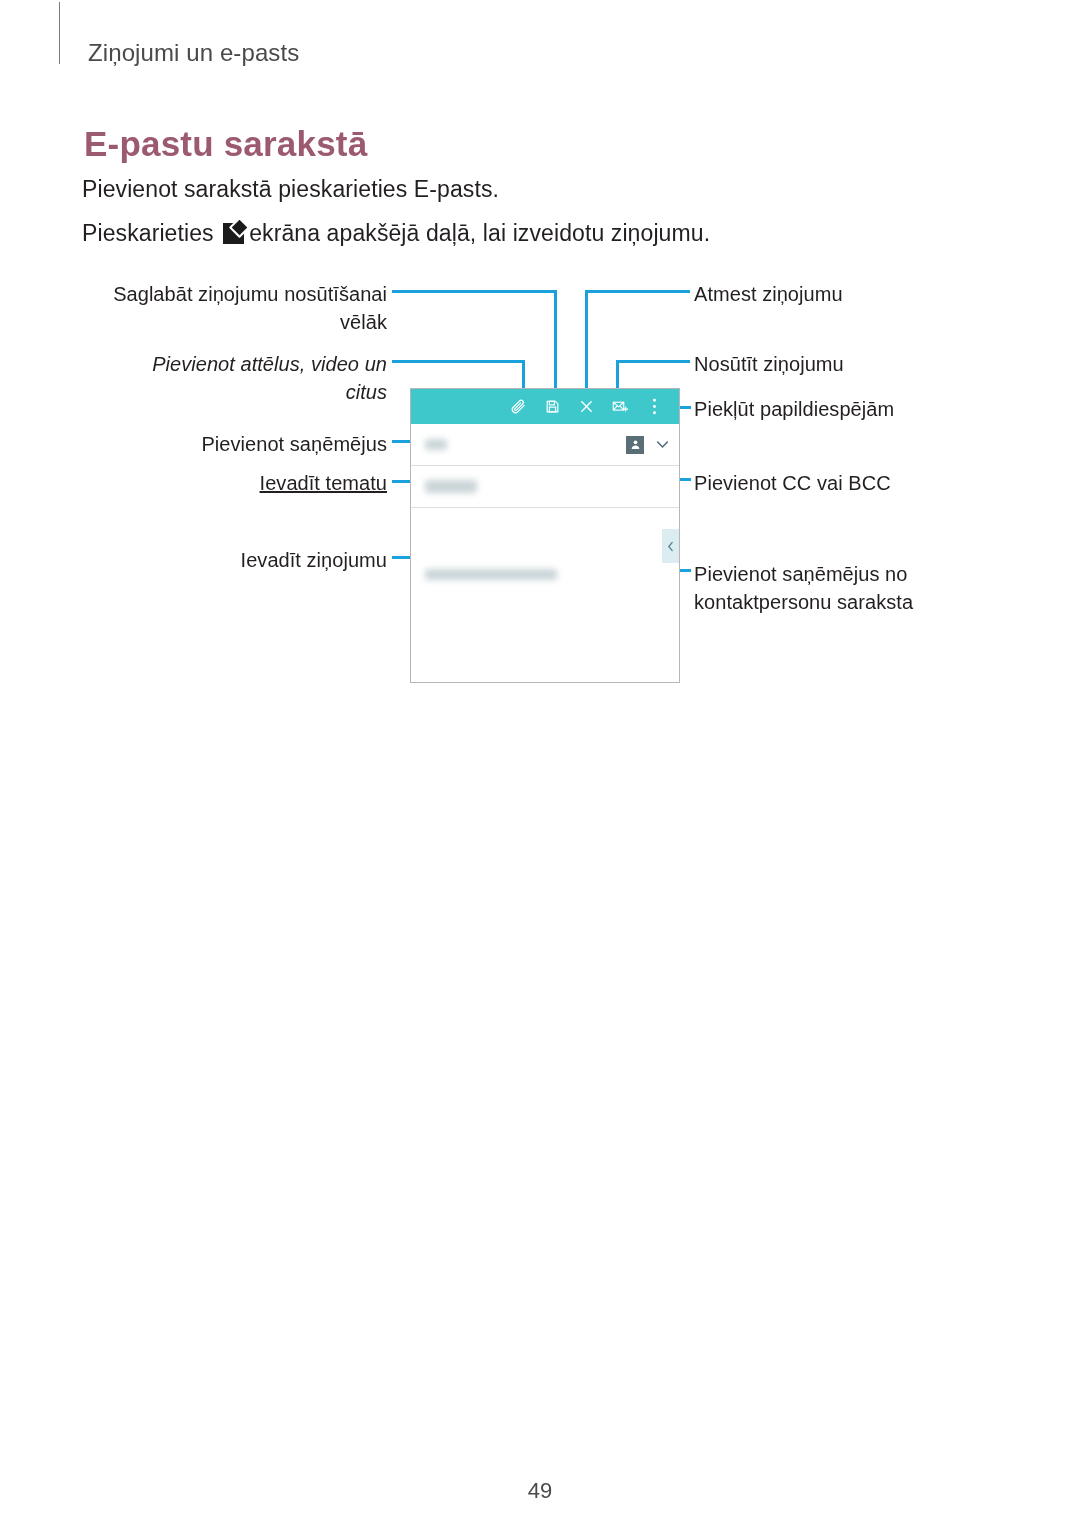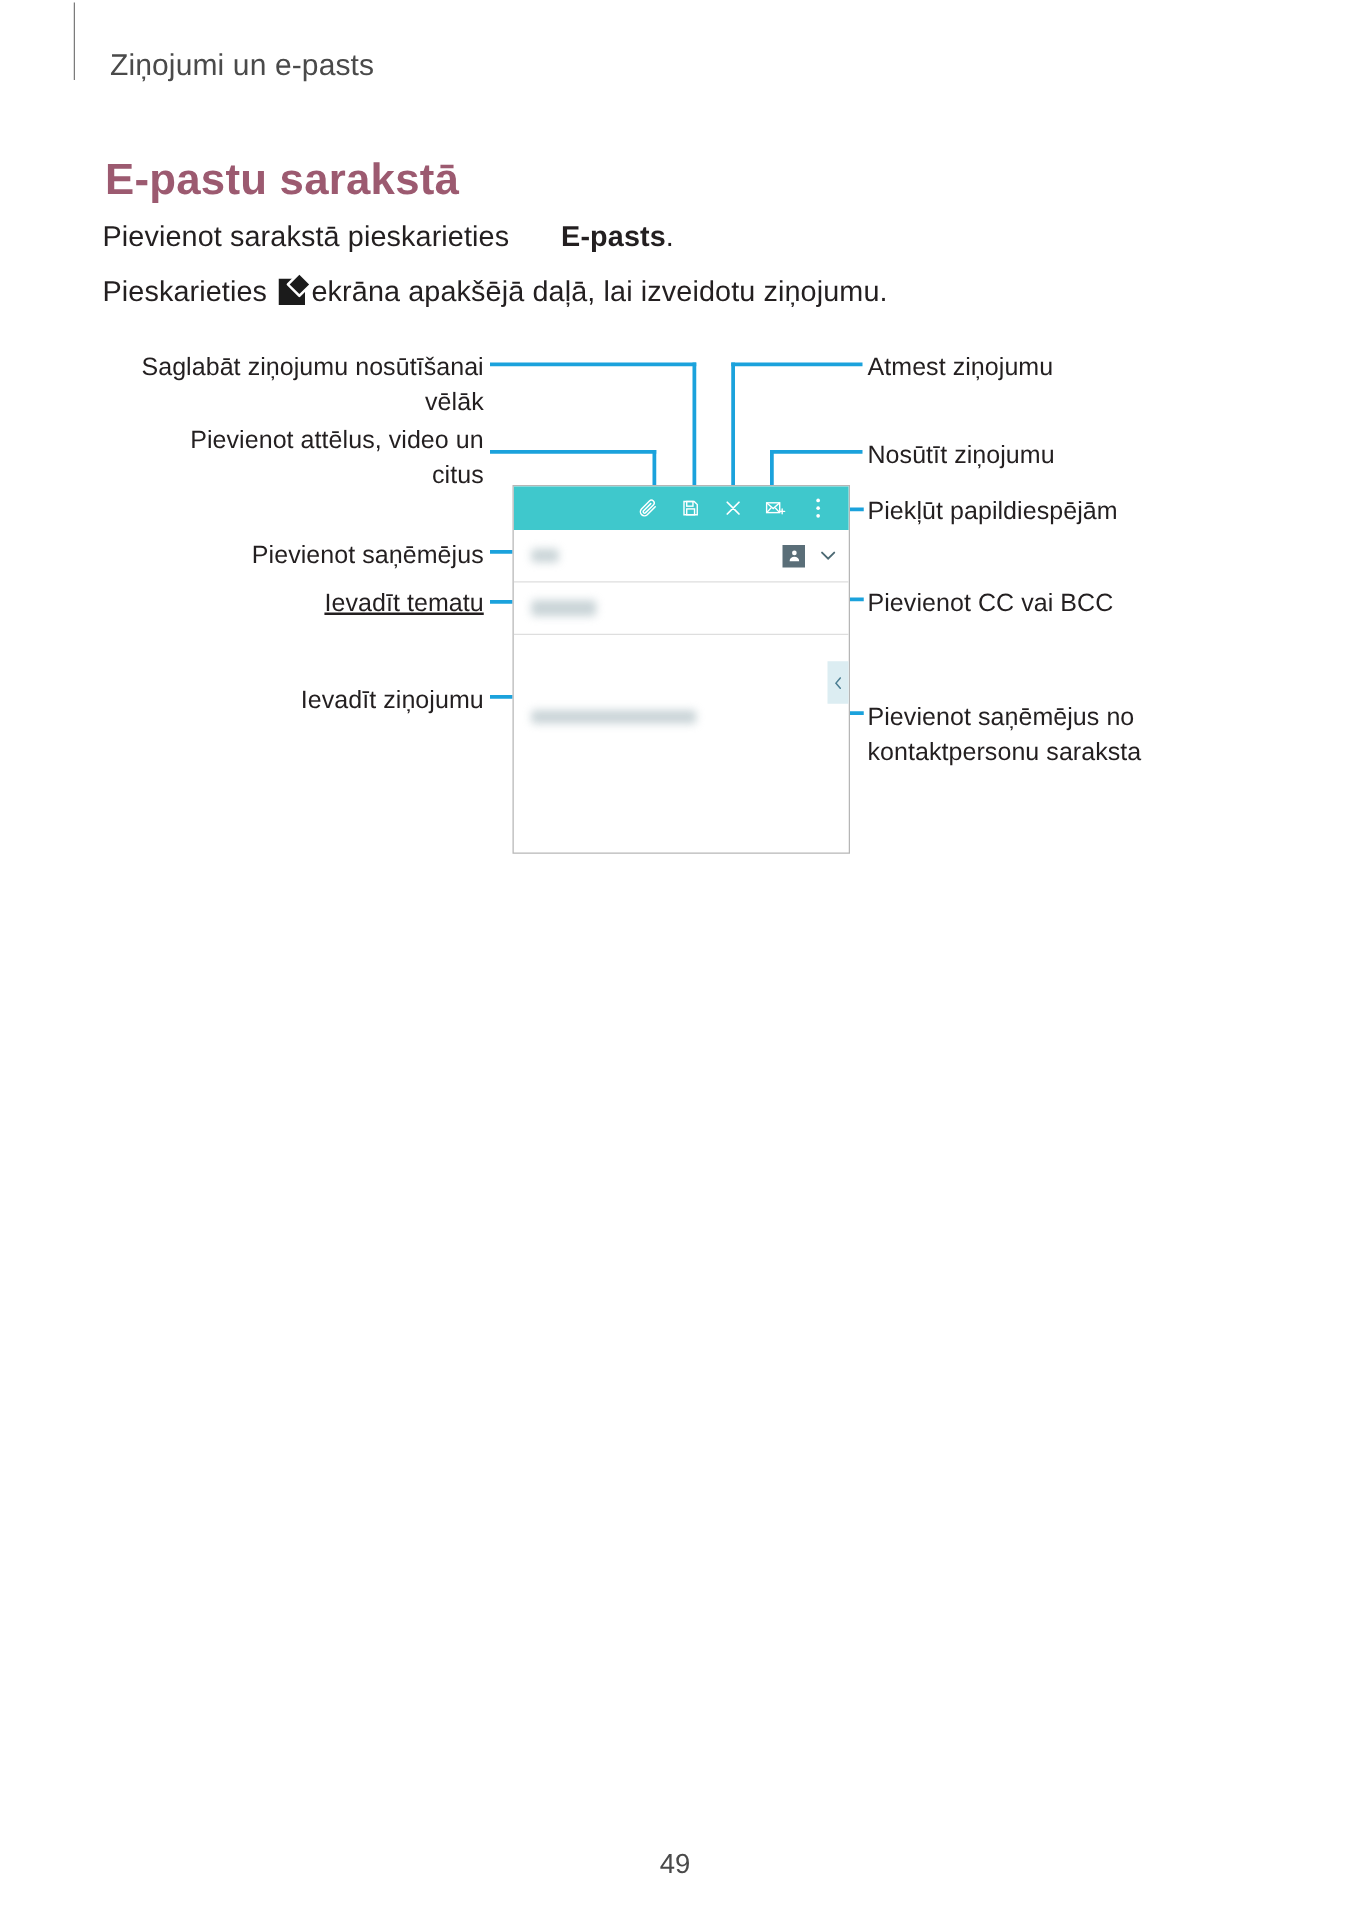--- a/index.html
+++ b/index.html
@@ -51,21 +51,21 @@
   .para {
     position: absolute;
     left: 82px;
     font-size: 23px;
     color: #231f20;
     white-space: nowrap;
     letter-spacing: .1px;
   }
   .para-1 { top: 176px; }
   .para-2 { top: 220px; }
-  .para b { font-weight: bold; margin-left: 35px; }
+  .para b { font-weight: normal; }
 
   .compose-inline-icon {
     display: inline-block;
     vertical-align: -3px;
     width: 21px;
     height: 21px;
     position: relative;
     margin: 0 5px 0 3px;
   }
   .compose-inline-icon .sq {
@@ -235,21 +235,21 @@
 
 <div class="page-title">E-pastu sarakstā</div>
 
 <div class="para para-1"><span>Pievienot sarakstā pieskarieties </span><b>E-pasts</b><span>.</span></div>
 
 <div class="para para-2"><span>Pieskarieties </span><span class="compose-inline-icon"><span class="sq"></span><span class="pencil"></span></span><span>ekrāna apakšējā daļā, lai izveidotu ziņojumu.</span></div>
 
 <div class="figure">
 
   <div class="callout-label right-align" style="left:110px; top:10px; width:277px;">Saglabāt ziņojumu nosūtīšanai vēlāk</div>
-  <div class="callout-label right-align" style="left:110px; top:68px; width:277px;">Pievienot attēlus, video un citus</div>
+  <div class="callout-label right-align" style="left:110px; top:80px; width:277px;font-style:italic;">Pievienot attēlus, video un citus</div>
   <div class="callout-label right-align" style="left:130px; top:160px; width:257px;">Pievienot saņēmējus</div>
   <div class="callout-label right-align" style="left:130px; top:199px; width:257px;text-decoration:underline;">Ievadīt tematu</div>
   <div class="callout-label right-align" style="left:130px; top:276px; width:257px;">Ievadīt ziņojumu</div>
 
   <div class="callout-label" style="left:694px; top:10px; width:260px;">Atmest ziņojumu</div>
   <div class="callout-label" style="left:694px; top:80px; width:260px;">Nosūtīt ziņojumu</div>
   <div class="callout-label" style="left:694px; top:125px; width:260px;">Piekļūt papildiespējām</div>
   <div class="callout-label" style="left:694px; top:290px; width:230px;">Pievienot saņēmējus no kontaktpersonu saraksta</div>
   <div class="callout-label" style="left:694px; top:199px; width:260px;">Pievienot CC vai BCC</div>
 

